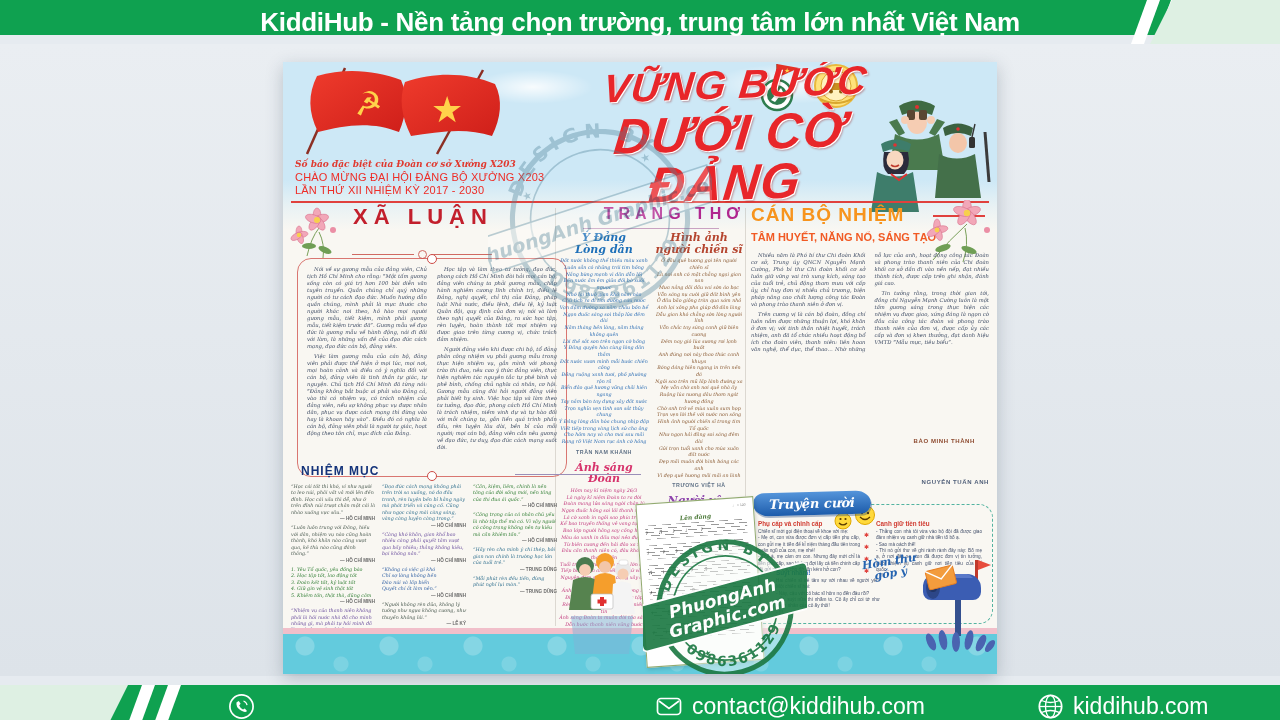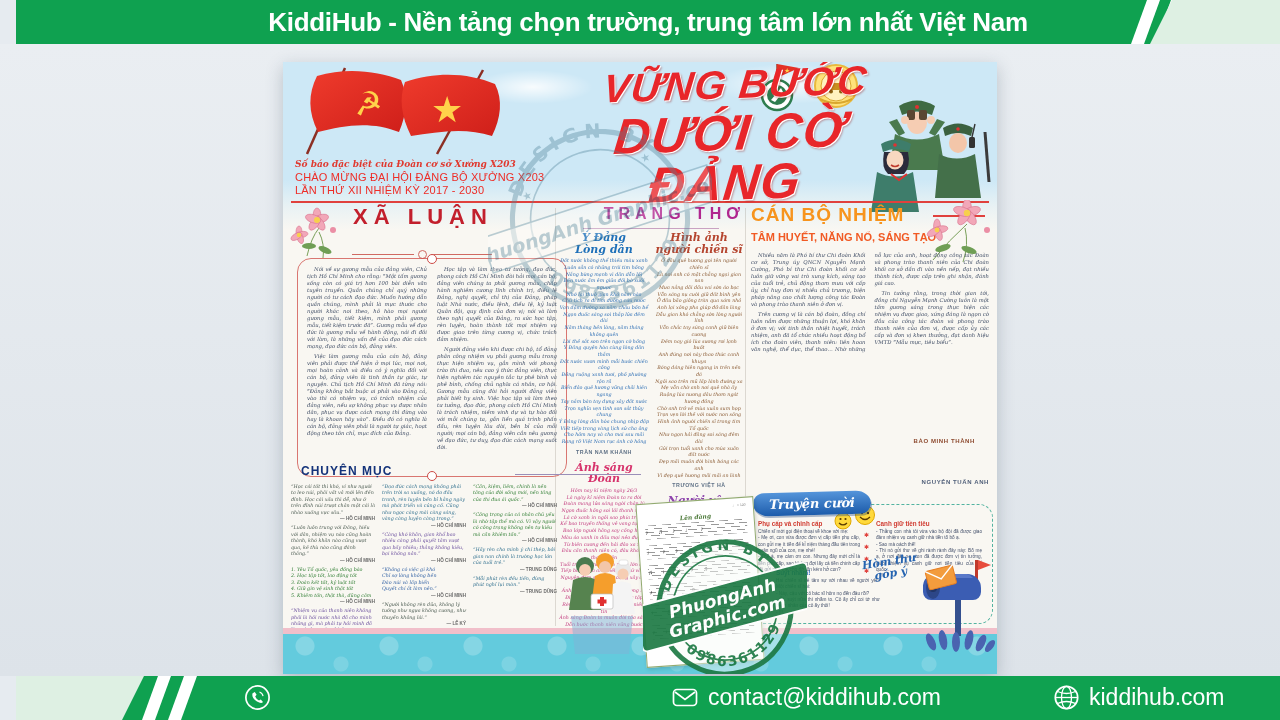--- a/index.html
+++ b/index.html
@@ -1,18 +1,18 @@
 <!DOCTYPE html>
 <html><head>
 <meta charset="utf-8">
 <style>
   html,body{margin:0;padding:0;background:#cfd6dd}
   .stage{position:relative;width:1280px;height:720px;overflow:hidden;background:#e6ebf0;font-family:"Liberation Sans",sans-serif}
   
-  .topbar,.botbar{position:absolute;left:16px;right:0;height:44px;background:#0fa150;z-index:30}
+  .topbar,.botbar{position:absolute;left:0;right:0;height:35px;background:#0fa150;z-index:30}
   .topbar{top:0}.botbar{bottom:0}
   .topbar-title{position:absolute;width:100%;top:7px;text-align:center;color:#fff;font-size:26px;font-weight:700;letter-spacing:-.3px}
   .stripe{position:absolute;top:0;height:44px;width:13px;background:#fff;transform:skewX(-20deg)}
   .mint-tr{position:absolute;top:0;right:0;width:130px;height:44px;background:#def0e3;clip-path:polygon(22px 0,130px 0,130px 44px,0 44px)}
   .mint-bl{position:absolute;top:0;left:0;width:130px;height:44px;background:#def0e3;clip-path:polygon(0 0,128px 0,106px 44px,0 44px)}
   .contact{position:absolute;top:8px;display:flex;align-items:center;gap:9px;color:#fff;font-size:23px;font-weight:400}
   .contact svg{display:block}
   
   .canvas{position:absolute;top:44px;bottom:44px;left:0;right:0;background:linear-gradient(180deg,#eaeef2,#dde3e9)}
   .poster{position:absolute;left:283px;top:18px;width:714px;height:612px;overflow:hidden;box-shadow:0 5px 16px rgba(40,60,80,.25);
@@ -292,21 +292,21 @@
       </svg>
       <div class="abs cbd-art">
         <div class="art" style="column-gap:9px">
             <p>Nhiều năm là Phó bí thư Chi đoàn Khối cơ sở, Trung úy QNCN Nguyễn Mạnh Cường, Phó bí thư Chi đoàn khối cơ sở luôn giữ vững vai trò xung kích, sáng tạo của tuổi trẻ, chủ động tham mưu với cấp ủy, chỉ huy đơn vị nhiều chủ trương, biện pháp nâng cao chất lượng công tác Đoàn và phong trào thanh niên ở đơn vị.</p>
             <p>Trên cương vị là cán bộ đoàn, đồng chí luôn nắm được những thuận lợi, khó khăn ở đơn vị; với tinh thần nhiệt huyết, trách nhiệm, anh đã tổ chức nhiều hoạt động bổ ích cho đoàn viên, thanh niên: liên hoan văn nghệ, thể dục, thể thao… Nhờ những nỗ lực của anh, hoạt động công tác Đoàn và phong trào thanh niên của Chi đoàn khối cơ sở dần đi vào nền nếp, đạt nhiều thành tích, được cấp trên ghi nhận, đánh giá cao.</p>
             <p>Tin tưởng rằng, trong thời gian tới, đồng chí Nguyễn Mạnh Cường luôn là một tấm gương sáng trong thực hiện các nhiệm vụ được giao, xứng đáng là ngọn cờ đầu của công tác đoàn và phong trào thanh niên của đơn vị, được cấp ủy các cấp và đơn vị khen thưởng, đạt danh hiệu VMTD “Mẫu mực, tiêu biểu”.</p>
           </div>
       </div>
       <div class="abs byline by-cbd">NGUYỄN TUẤN ANH</div>
 
-      <div class="abs cm-label">CHUYÊN MỤC</div>
+      <div class="abs cm-label">NHIỆM MỤC</div>
       <div class="cm-rule"></div>
       <div class="abs quotes">
         <div class="qcol">
           <div class="q">
               <div class="qtext qdark">“Học cái tốt thì khó, ví như người ta leo núi, phải vất vả mới lên đến đỉnh. Học cái xấu thì dễ, như ở trên đỉnh núi trượt chân một cái là nhào xuống vực sâu.”</div>
               <div class="qa">HỒ CHÍ MINH</div>
             </div>
           <div class="q">
               <div class="qtext qdark">“Luôn luôn trung với Đảng, hiếu với dân, nhiệm vụ nào cũng hoàn thành, khó khăn nào cũng vượt qua, kẻ thù nào cũng đánh thắng.”</div>
               <div class="qa">HỒ CHÍ MINH</div>

